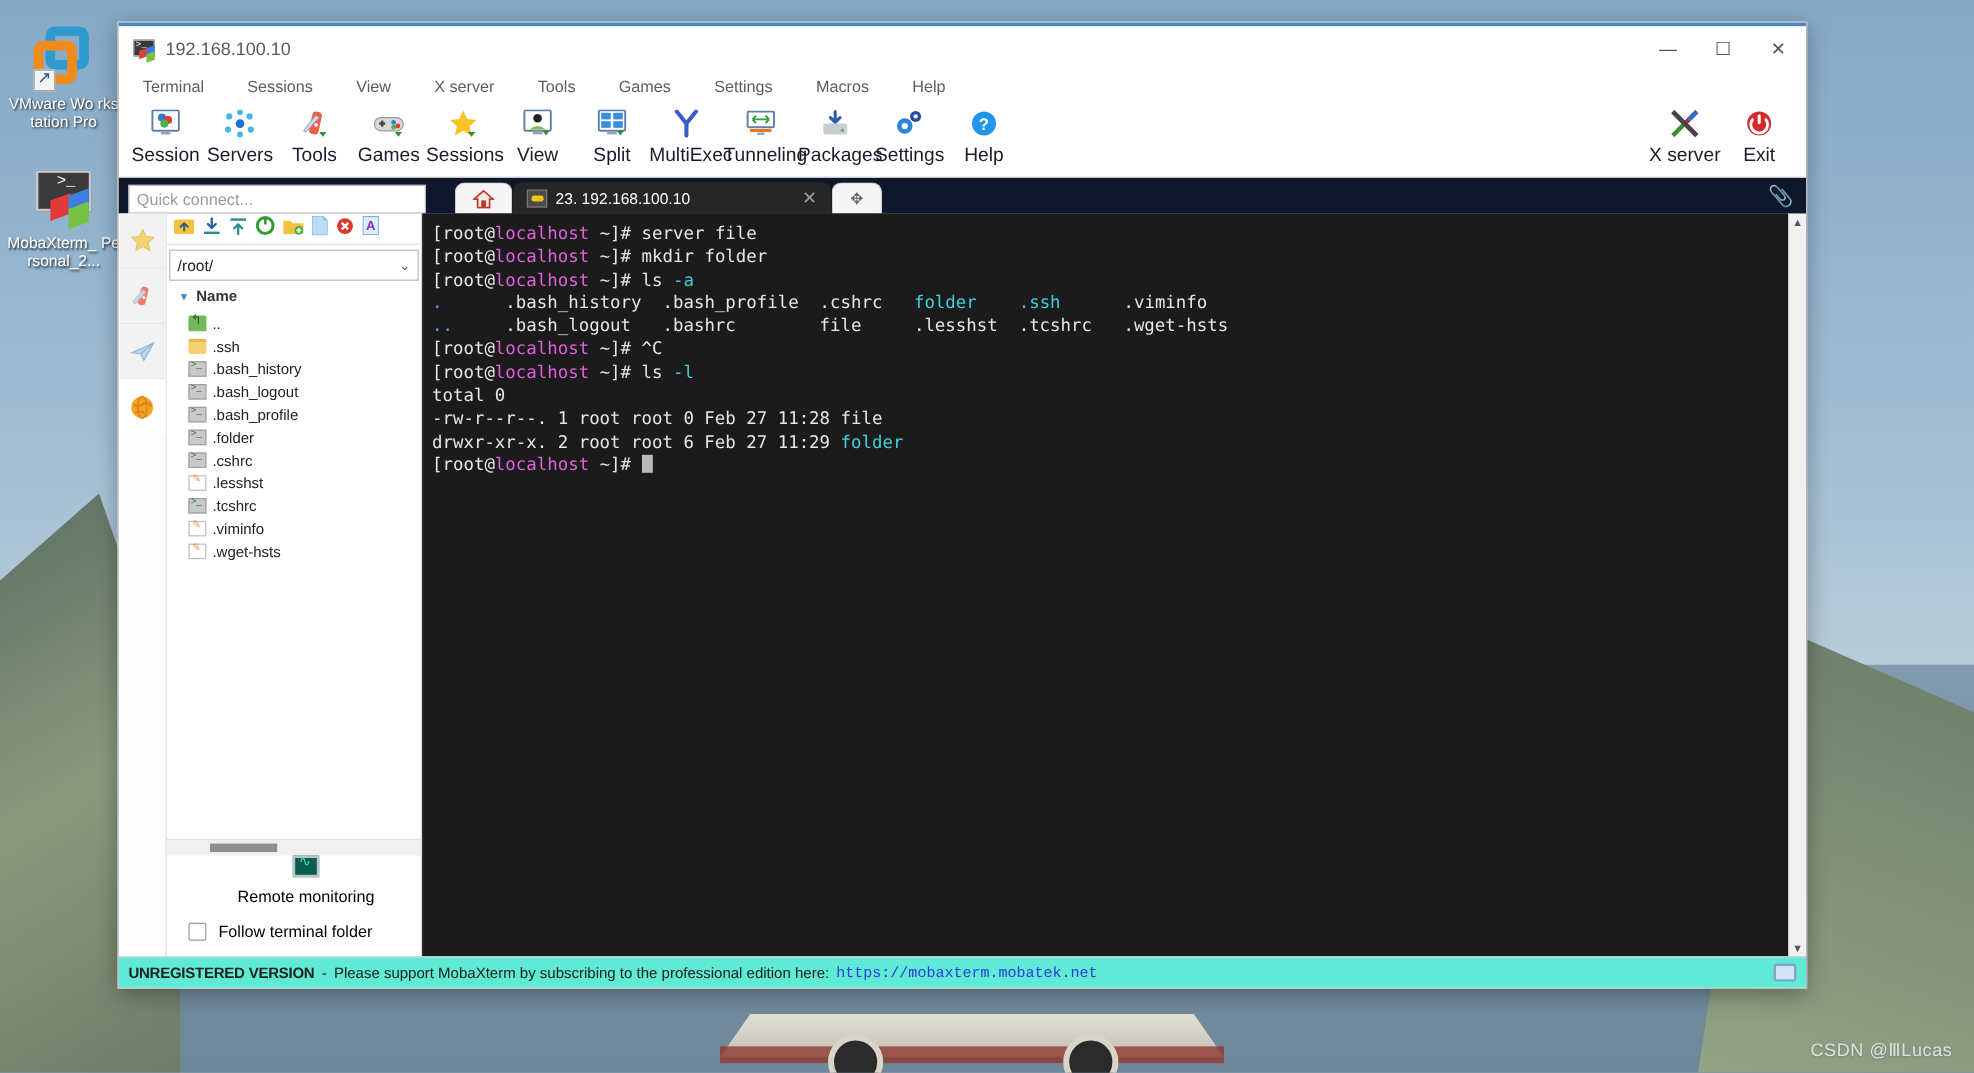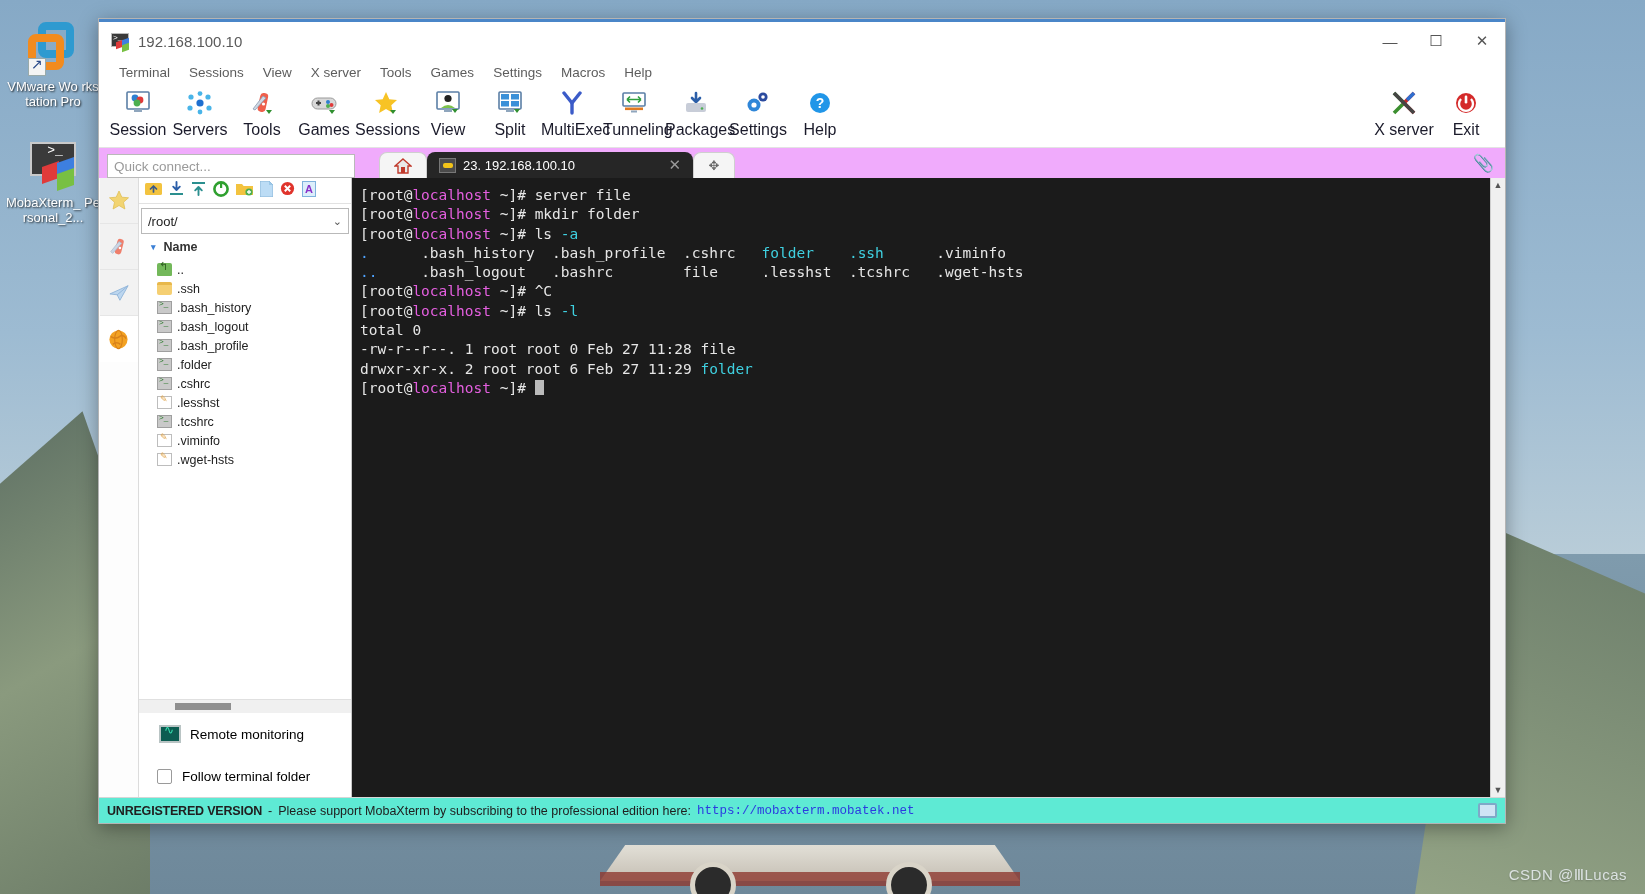--- a/index.html
+++ b/index.html
@@ -67,33 +67,33 @@
   .ti-term { position:absolute; left:0; top:0; width:18px; height:14px; background:#3a3a3a; border:1px solid #bbb;
              color:#fff; font-size:8px; font-family:"Liberation Mono",monospace; line-height:8px; padding-left:1px;}
   .ti-b { position:absolute; width:7px; height:7px; transform:skewY(-20deg); }
   .ti-r{left:5px;top:8px;background:#e03a3a}.ti-bl{left:11px;top:6px;background:#3d7fe0}.ti-g{left:11px;top:11px;background:#78c043}
   .title-text { font-size:15px; color:#5a5a5a; }
   .win-btns { margin-left:auto; display:flex; }
   .win-btn { width:46px; height:38px; display:flex; align-items:center; justify-content:center;
              color:#555; font-size:15px; }
 
   
-  .menubar { height:24px; display:flex; align-items:center; padding-left:12px; gap:3px; }
+  .menubar { height:24px; display:flex; align-items:center; padding-left:12px; gap:20px; }
   .menubar .mi { font-size:13.5px; color:#5d5d5d; padding:2px 8px; }
 
   
   .toolbar { height:64px; display:flex; align-items:flex-start; padding:3px 8px 0 8px;
              border-bottom:1px solid #e3e3e3; position:relative; }
   .tb-item { width:62px; text-align:center; padding-top:2px; }
   .tb-item .ic { height:28px; display:flex; align-items:center; justify-content:center; }
   .tb-item .lb { font-size:16px; color:#1b1b2b; margin-top:4px; display:block; }
   .tb-right { margin-left:auto; display:flex; }
 
   
-  .qcrow { height:30px; display:flex; align-items:flex-end; padding-left:8px; background:#f0abfc; }
+  .qcrow { height:30px; display:flex; align-items:flex-end; padding-left:8px; background:#0f172a; }
   .qc-input { width:248px; height:24px; border:1px solid #b9b9b9; background:#fff;
               font-size:13.5px; color:#9a9a9a; padding:2px 6px; line-height:20px; }
   .tabs { display:flex; align-items:flex-end; margin-left:24px; height:30px; }
   .tab { height:26px; display:flex; align-items:center; padding:0 10px;
          border-radius:8px 8px 0 0; font-size:13px; }
   .tab.home { background:#f5f5f5; border:1px solid #cfcfcf; border-bottom:none; width:48px;
               justify-content:center; }
   .tab.active { background:#262626; color:#fff; padding:0 12px; min-width:266px;
                 justify-content:space-between; }
   .tab.plus { background:#f5f5f5; border:1px solid #cfcfcf; border-bottom:none; width:42px;
@@ -131,21 +131,21 @@
   .ic-up { background:#73b85a; border-radius:2px 2px 1px 1px; position:relative; }
   .ic-up:after { content:"↰"; position:absolute; left:2px; top:-3px; font-size:11px; color:#2f5e22; }
   .ic-folder { background:#f5cf72; border-top:3px solid #e8b84b; border-radius:2px; }
   .ic-sh { background:#c9c9c9; border:1px solid #9f9f9f; position:relative; }
   .ic-sh:after { content:">_"; position:absolute; left:1px; top:-3px; font-size:8px; color:#2c7a2c; }
   .ic-txt { background:#fff; border:1px solid #bdbdbd; position:relative; }
   .ic-txt:after { content:"✎"; position:absolute; left:2px; top:-3px; font-size:9px; color:#e0a44a; }
   .fb-scroll { height:14px; background:#f0f0f0; display:flex; align-items:center; padding-left:36px;
                border-top:1px solid #e0e0e0; }
   .fb-scroll .bar { width:56px; height:7px; background:#8f8f8f; }
-  .fb-foot { height:42px; display:flex; align-items:center; gap:9px; padding-left:20px; font-size:13.5px; }
+  .fb-foot { height:42px; display:flex; align-items:center; gap:9px; padding-left:20px; font-size:13.5px;flex-direction:column; }
   .mon-ic { width:22px; height:18px; background:#0c5c51; border:2px solid #b9c4c4; position:relative; }
   .mon-ic:after { content:"∿"; position:absolute; left:3px; top:-4px; color:#36e0b0; font-size:12px; }
   .fb-foot2 { height:42px; display:flex; align-items:center; gap:10px; padding-left:18px; font-size:13.5px; }
   .chk { width:15px; height:15px; border:1px solid #9a9a9a; background:#fff; border-radius:2px; }
 
   
   .term-wrap { flex:1; display:flex; background:#1b1b1b; min-width:0; }
   .term {
     flex:1; background:#1b1b1b; color:#e0e0e0;
     font-family:"DejaVu Sans Mono","Liberation Mono",monospace;

